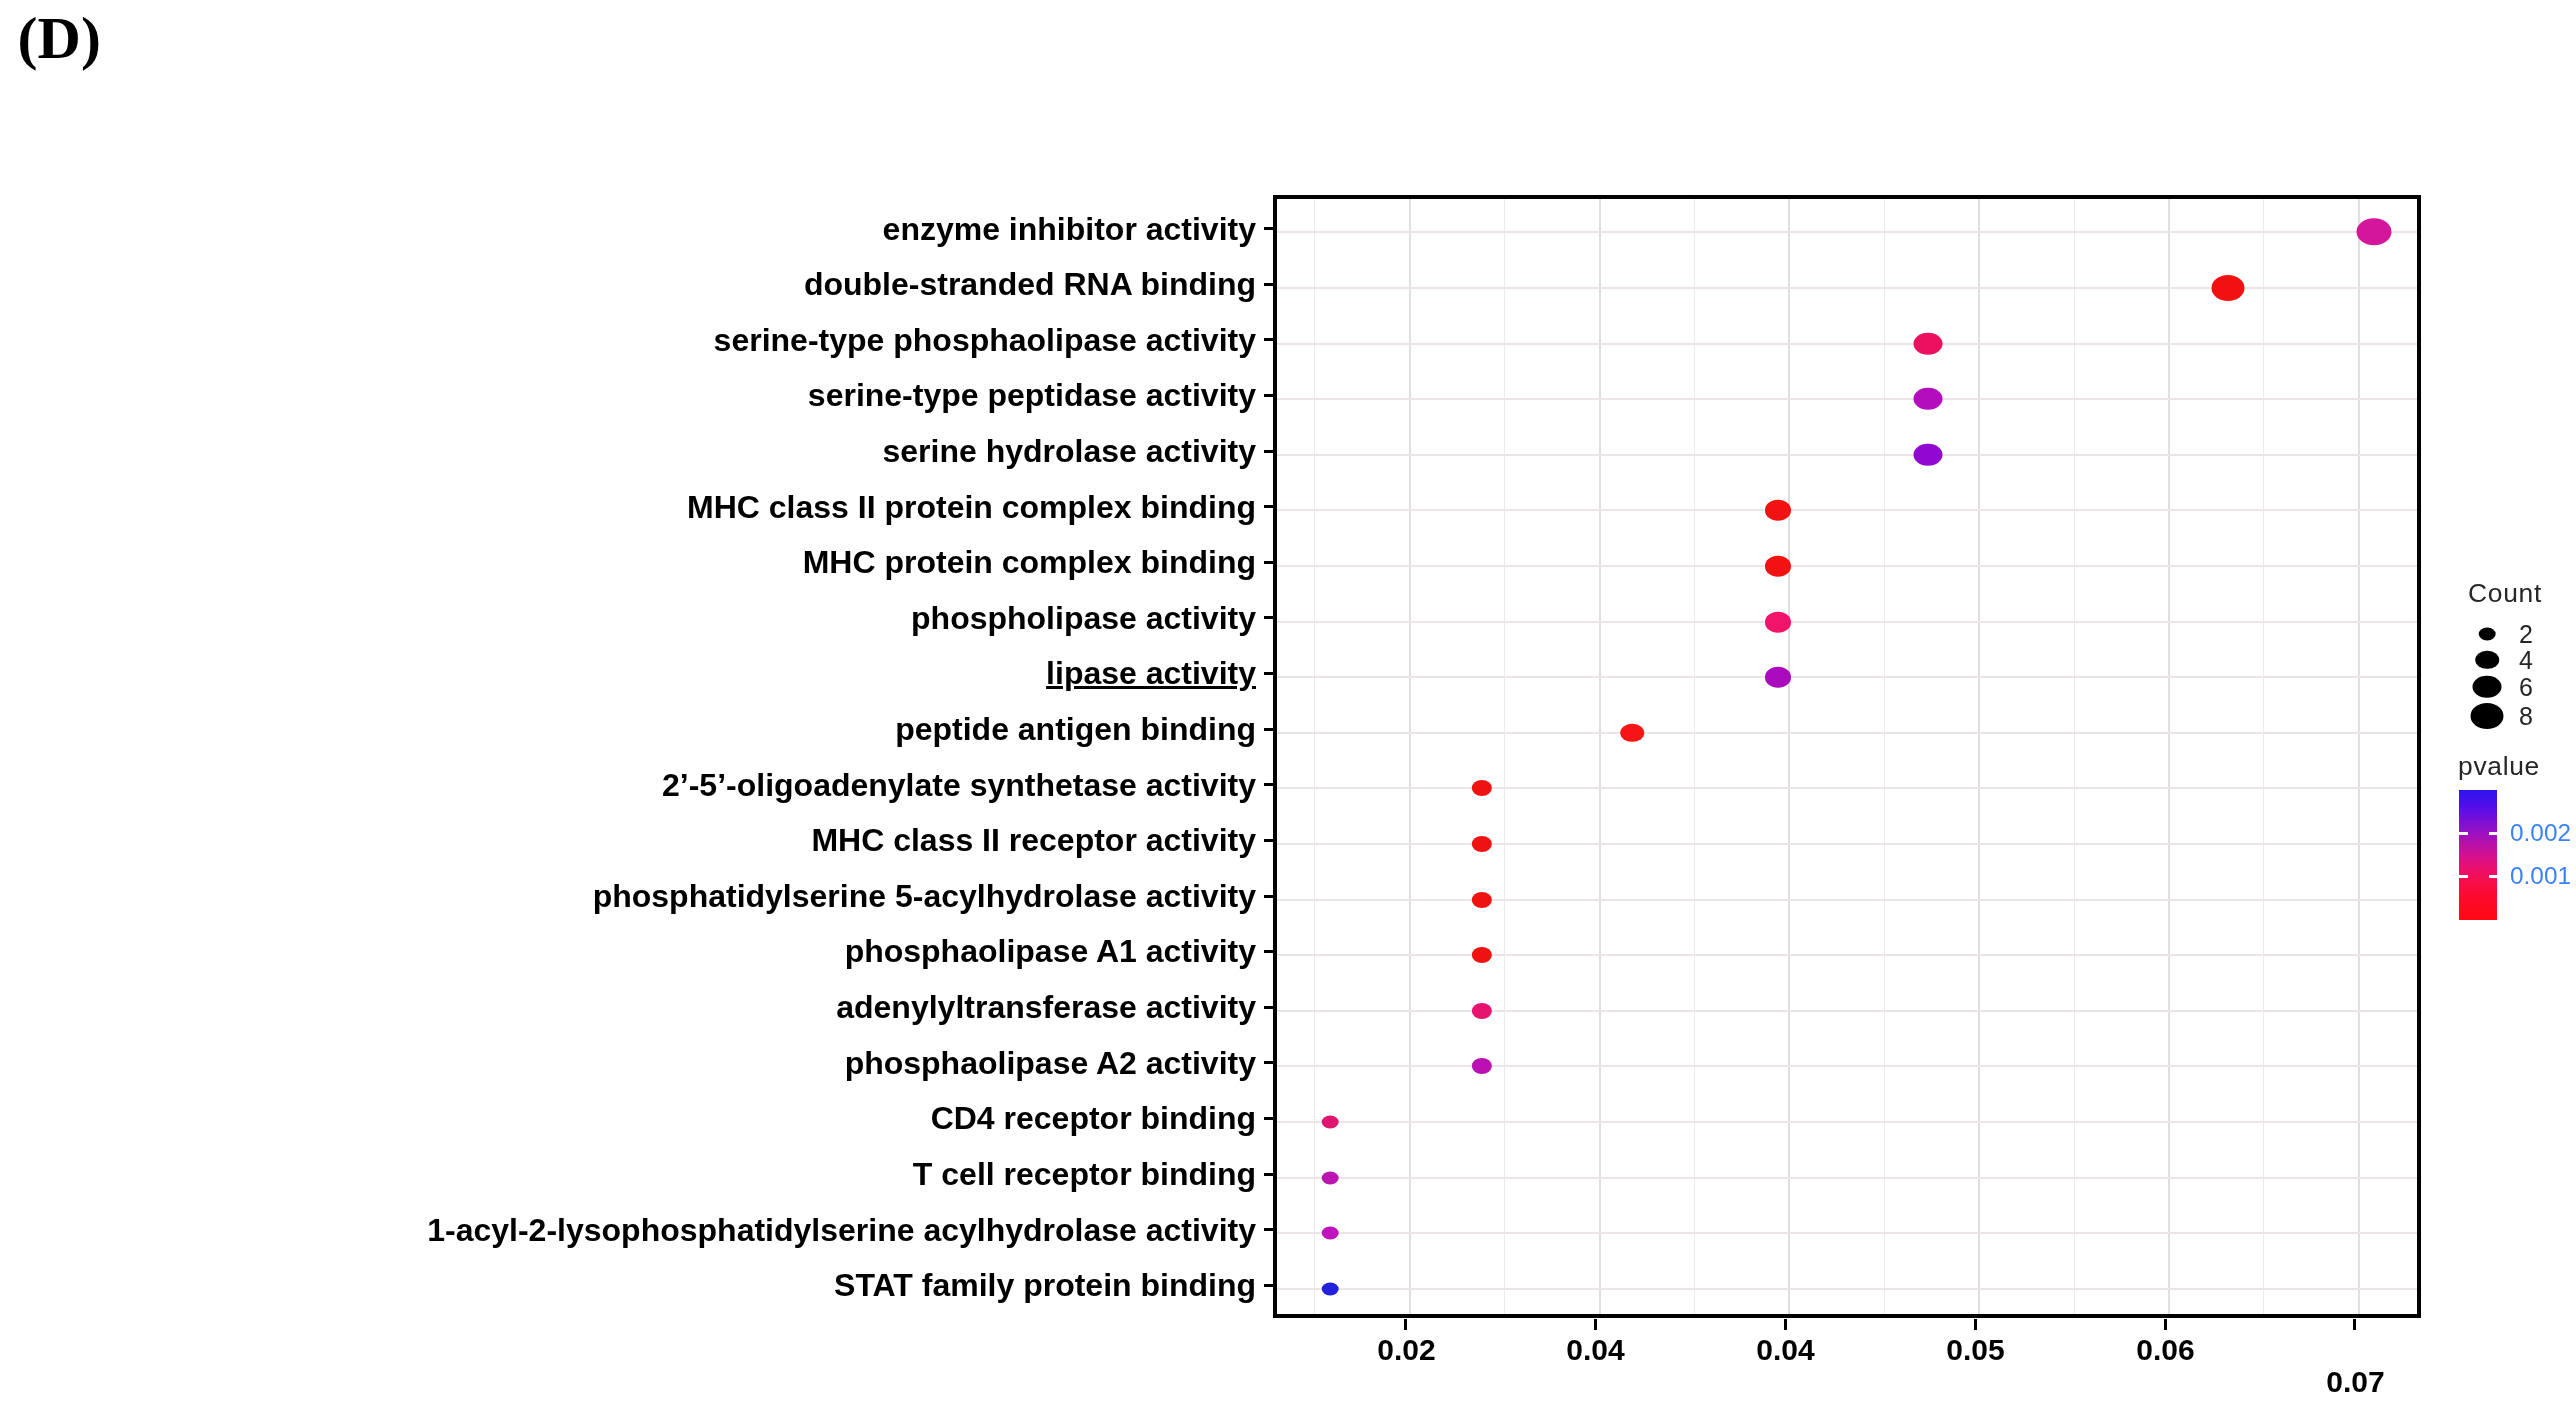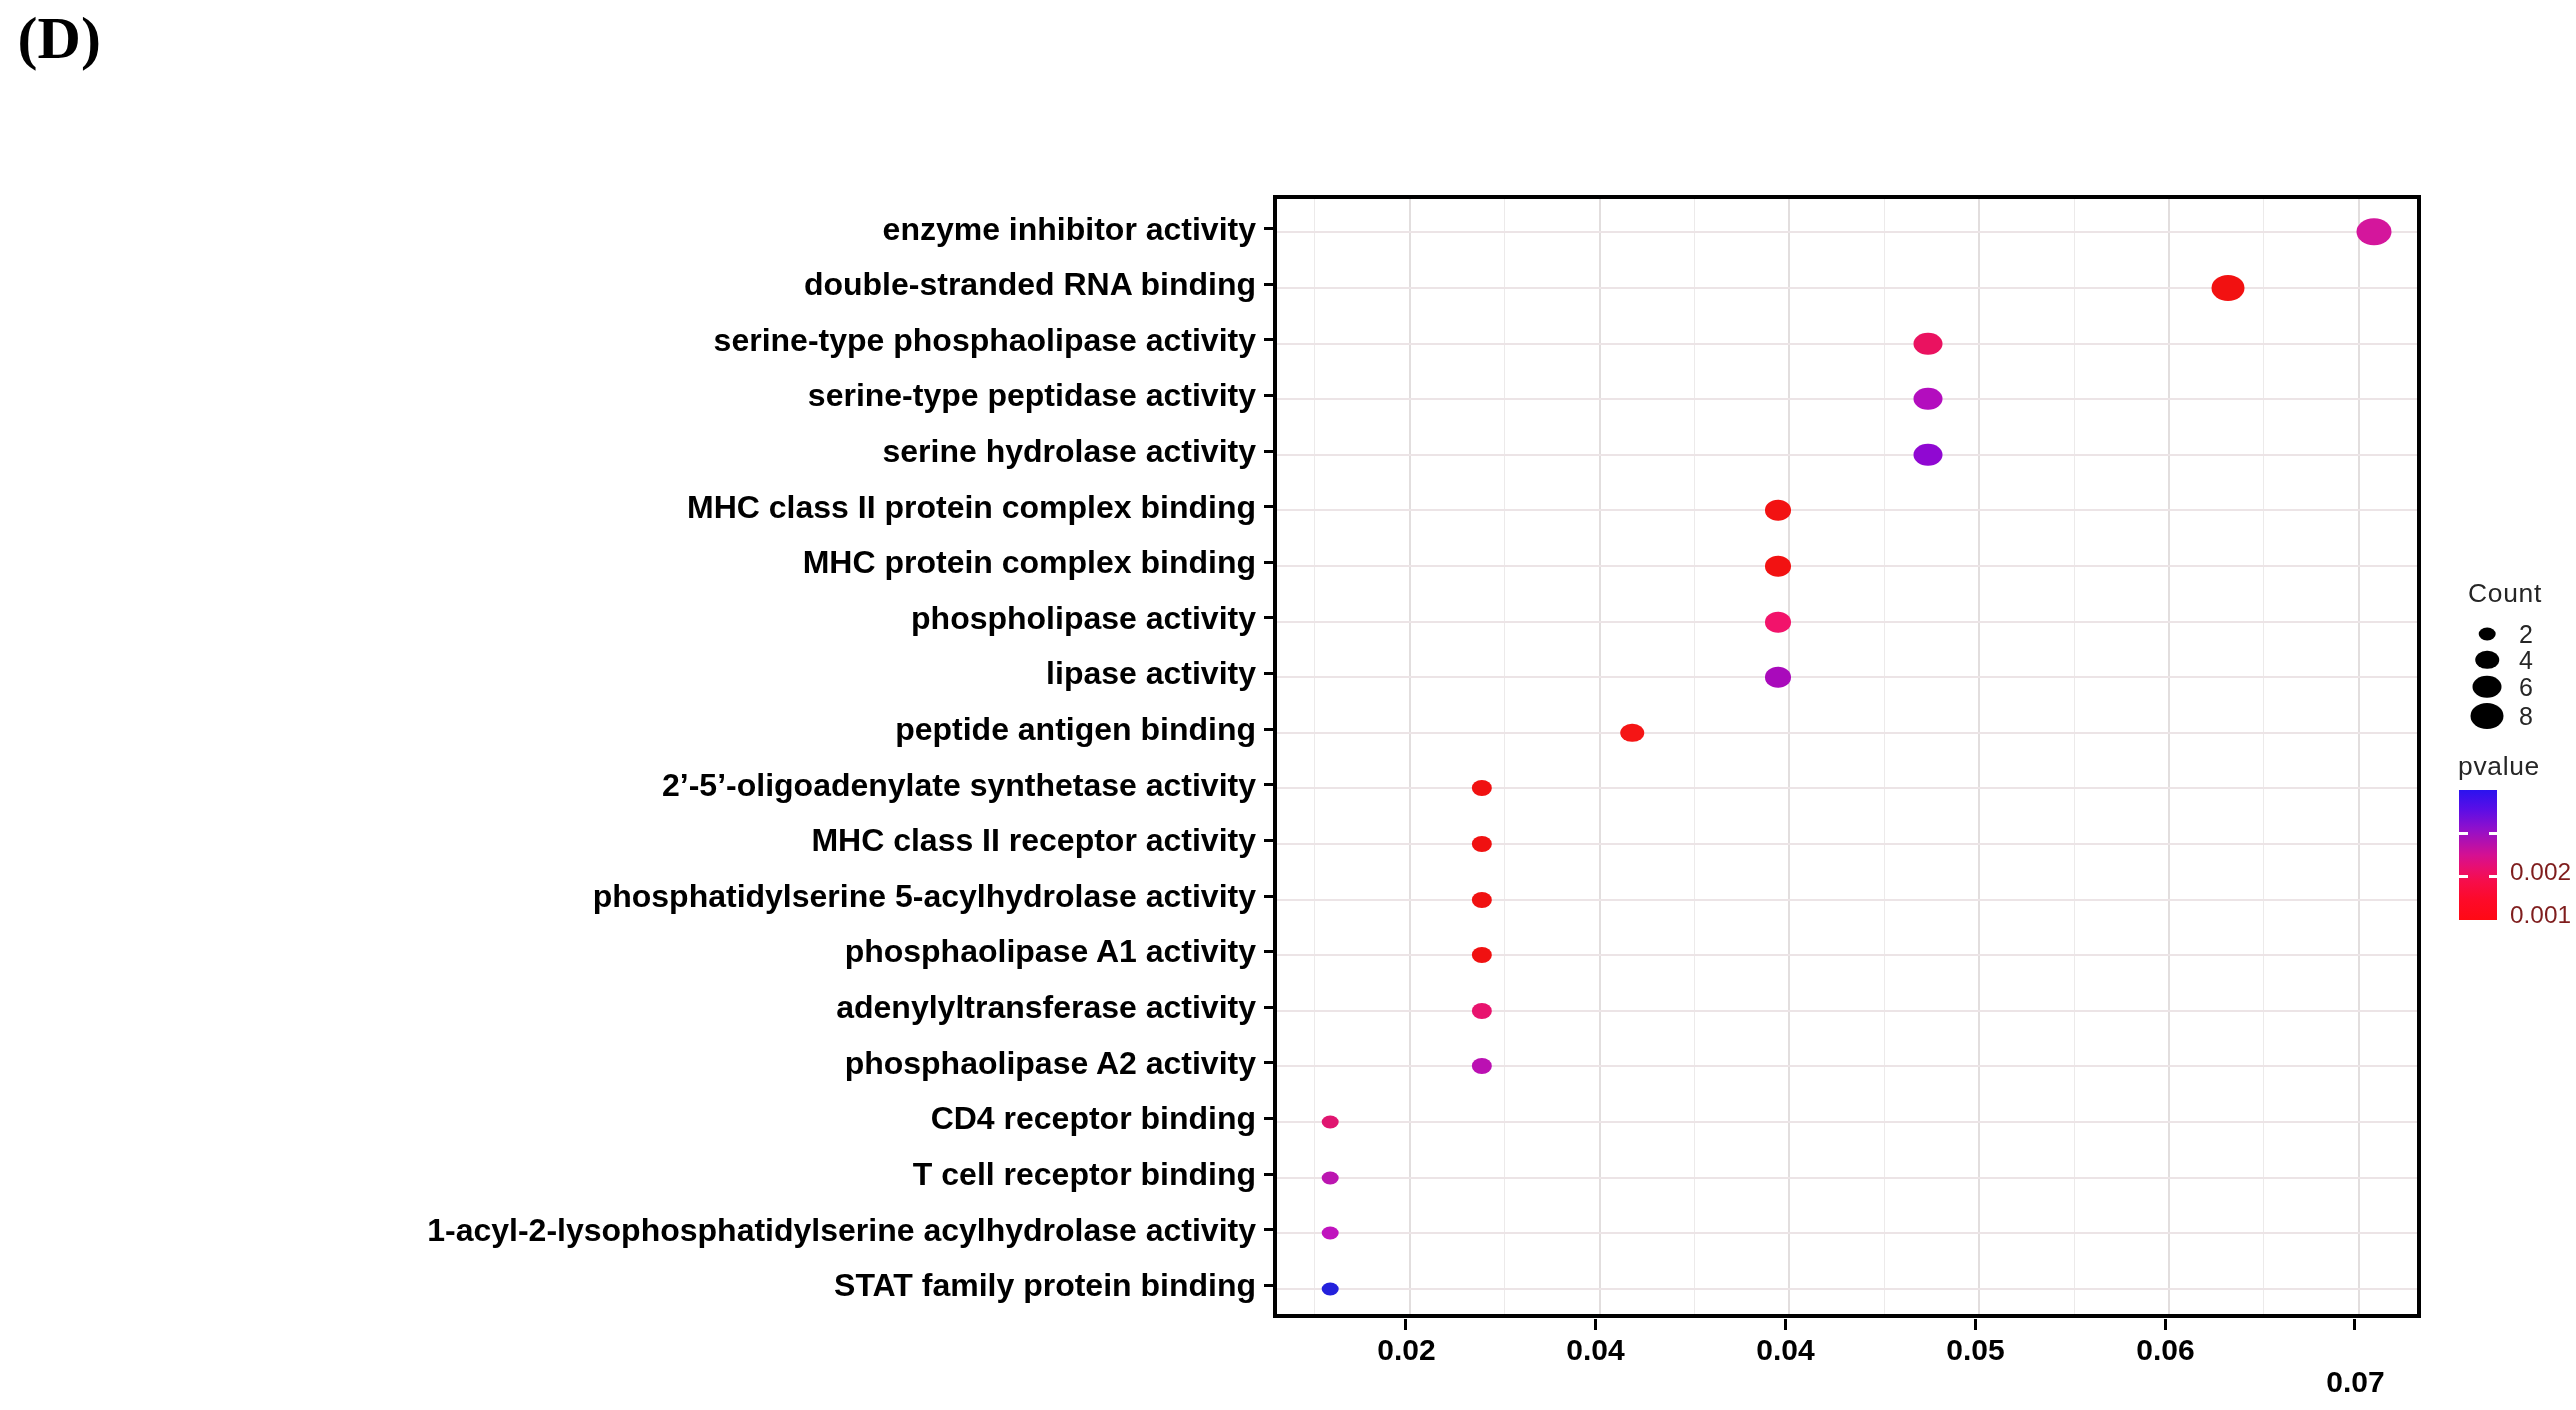--- a/index.html
+++ b/index.html
@@ -34,21 +34,21 @@
   }
   .x-axis-title{
     position:absolute;left:1644px;top:1361px;width:407px;text-align:center;
     font-size:38px;font-weight:700;color:#000;
   }
   .legend-title{position:absolute;font-size:26.4px;color:#262626;letter-spacing:0.7px;}
   .count-dot{position:absolute;background:#000;border-radius:50%;transform:translate(-50%,-50%);}
   .count-label{position:absolute;font-size:25px;color:#262626;height:30px;line-height:30px;}
   .pvalue-bar{position:absolute;left:2459px;top:790px;width:38px;height:130px;}
   .pv-tick{position:absolute;width:8.8px;height:2.7px;background:#ffffff;}
-  .pv-label{position:absolute;left:2510px;font-size:24.4px;color:#7f1d1d;height:30px;line-height:30px;margin-top:39px;}
+  .pv-label{position:absolute;left:2510px;font-size:24.4px;color:#3b82f6;height:30px;line-height:30px;}
 </style>
 </head>
 <body>
 
 <div id="canvas">
   <div class="panel-label">(D)</div>
 
   <div class="plot-area">
     <div id="gridlines">
         <div class="vgrid minor" style="left: 37px;"></div>
@@ -110,21 +110,21 @@
 
   <div id="ylabels">
       <div class="ylab" style="left: 41px; width: 1215px; top: 208px;">enzyme inhibitor activity</div>
       <div class="ylab" style="left: 41px; width: 1215px; top: 263px;">double-stranded RNA binding</div>
       <div class="ylab" style="left: 41px; width: 1215px; top: 319px;">serine-type phosphaolipase activity</div>
       <div class="ylab" style="left: 41px; width: 1215px; top: 374px;">serine-type peptidase activity</div>
       <div class="ylab" style="left: 41px; width: 1215px; top: 430px;">serine hydrolase activity</div>
       <div class="ylab" style="left: 41px; width: 1215px; top: 486px;">MHC class II protein complex binding</div>
       <div class="ylab" style="left: 41px; width: 1215px; top: 541px;">MHC protein complex binding</div>
       <div class="ylab" style="left: 41px; width: 1215px; top: 597px;">phospholipase activity</div>
-      <div class="ylab" style="left: 41px; width: 1215px; top: 652px;">lipase activity</div>
+      <div class="ylab" style="left: 41px; width: 1215px; top: 652px; text-decoration: underline;">lipase activity</div>
       <div class="ylab" style="left: 41px; width: 1215px; top: 708px;">peptide antigen binding</div>
       <div class="ylab" style="left: 41px; width: 1215px; top: 764px;">2’-5’-oligoadenylate synthetase activity</div>
       <div class="ylab" style="left: 41px; width: 1215px; top: 819px;">MHC class II receptor activity</div>
       <div class="ylab" style="left: 41px; width: 1215px; top: 875px;">phosphatidylserine 5-acylhydrolase activity</div>
       <div class="ylab" style="left: 41px; width: 1215px; top: 930px;">phosphaolipase A1 activity</div>
       <div class="ylab" style="left: 41px; width: 1215px; top: 986px;">adenylyltransferase activity</div>
       <div class="ylab" style="left: 41px; width: 1215px; top: 1042px;">phosphaolipase A2 activity</div>
       <div class="ylab" style="left: 41px; width: 1215px; top: 1097px;">CD4 receptor binding</div>
       <div class="ylab" style="left: 41px; width: 1215px; top: 1153px;">T cell receptor binding</div>
       <div class="ylab" style="left: 41px; width: 1215px; top: 1209px;">1-acyl-2-lysophosphatidylserine acylhydrolase activity</div>

